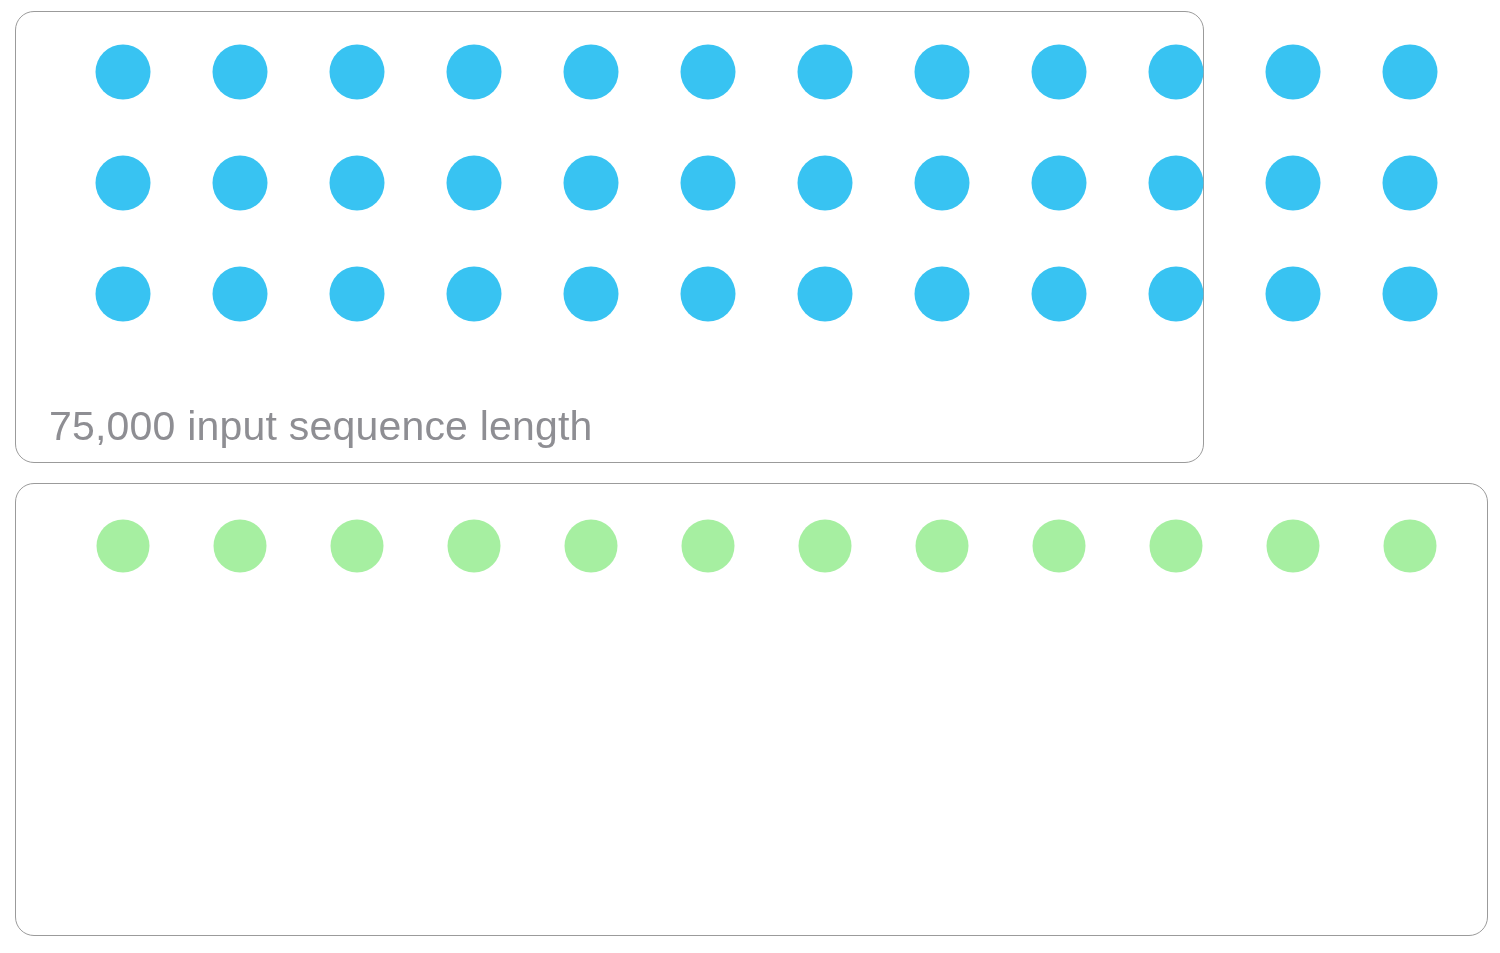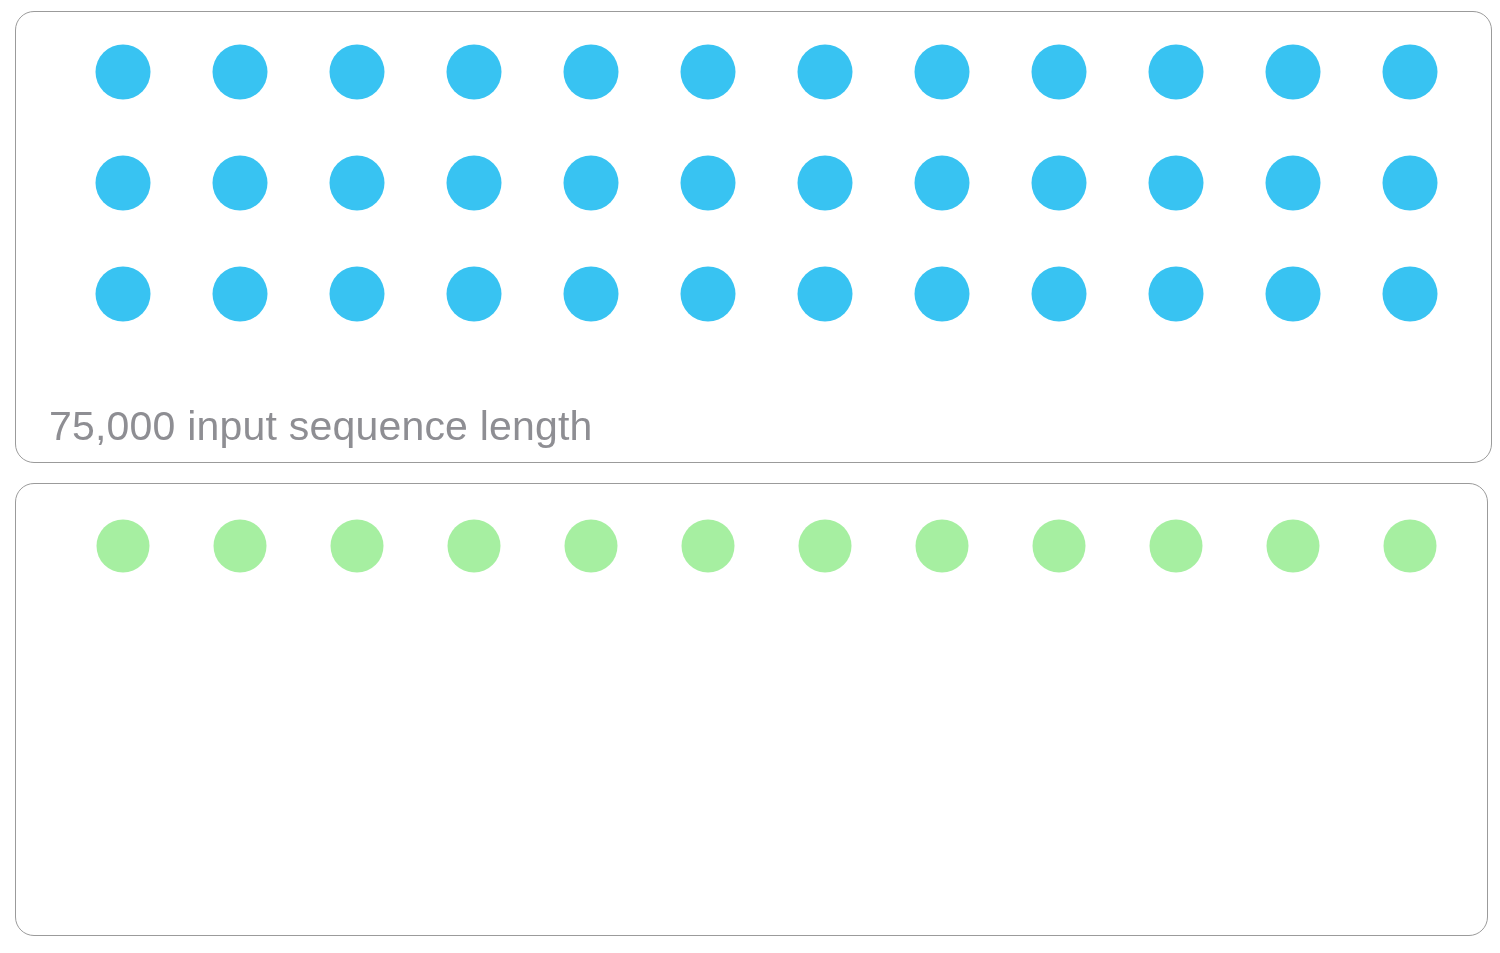--- a/index.html
+++ b/index.html
@@ -28,21 +28,21 @@
     position: absolute;
     box-sizing: border-box;
     background: #ffffff;
     border: 1.5px solid #9b9b9b;
     border-radius: 19px;
   }
 
   .card-input {
     left: 15px;
     top: 11px;
-    width: 1477px;
+    width: 1189px;
     height: 452px;
     text-align: center;
   }
 
   .card-output {
     left: 15px;
     top: 483px;
     width: 1473px;
     height: 453px;
   }

